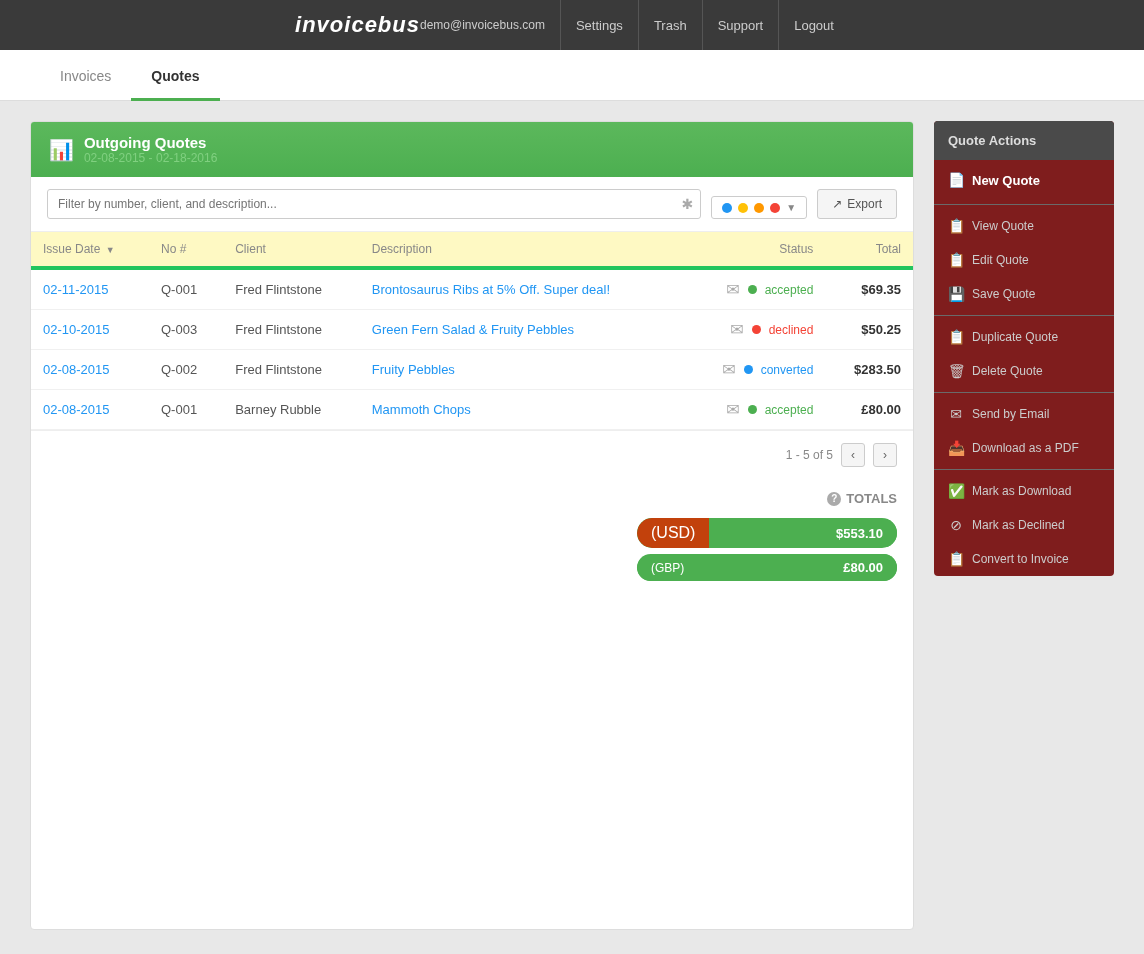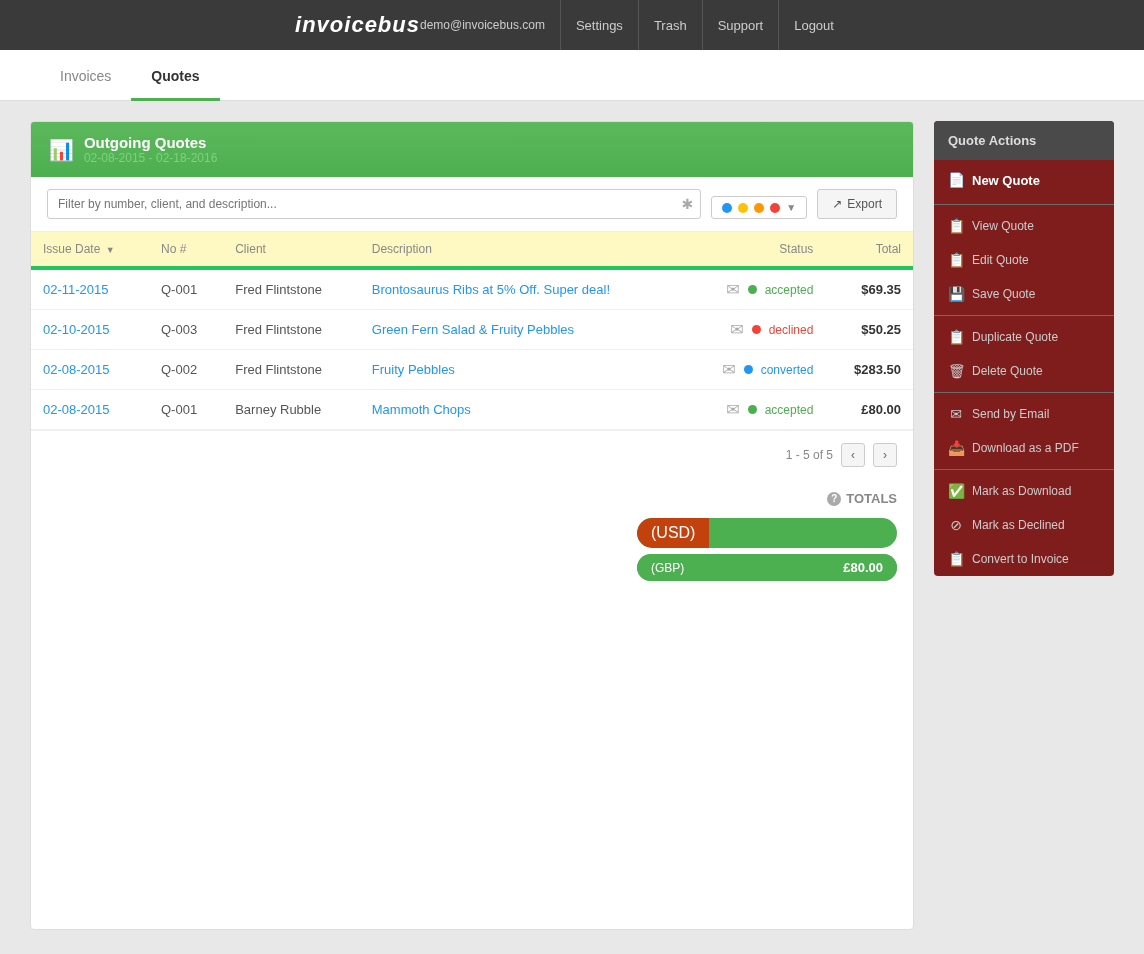--- a/index.html
+++ b/index.html
@@ -436,20 +436,21 @@
     </div>
 
     <div class="totals-section">
       <div class="totals-header">
         <span class="info-icon">?</span>
         <span>TOTALS</span>
       </div>
       <div id="totals-rows-container">
           <div style="display: flex; align-items: center; width: 260px; background: rgb(76, 175, 80); border-radius: 20px; overflow: hidden; margin-bottom: 6px;">
     <span style="background:#c2410c;color:#fff;padding:6px 14px;font-size:16px;border-radius:20px 0 0 20px;">(USD)</span>
+    <span style="background:#4caf50;color:#fff;padding:6px 14px;font-size:13px;font-weight:bold;flex:1;text-align:right;">$553.10</span>
   </div>
           <div style="display: flex; align-items: center; width: 260px; background: rgb(76, 175, 80); border-radius: 20px; overflow: hidden; margin-bottom: 6px;">
     <span style="background:#4caf50;color:#fff;padding:6px 14px;font-size:12px;border-radius:20px 0 0 20px;">(GBP)</span>
     <span style="background:#4caf50;color:#fff;padding:6px 14px;font-size:13px;font-weight:bold;flex:1;text-align:right;">£80.00</span>
   </div>
         </div>
     </div>
 
   </div>
 

